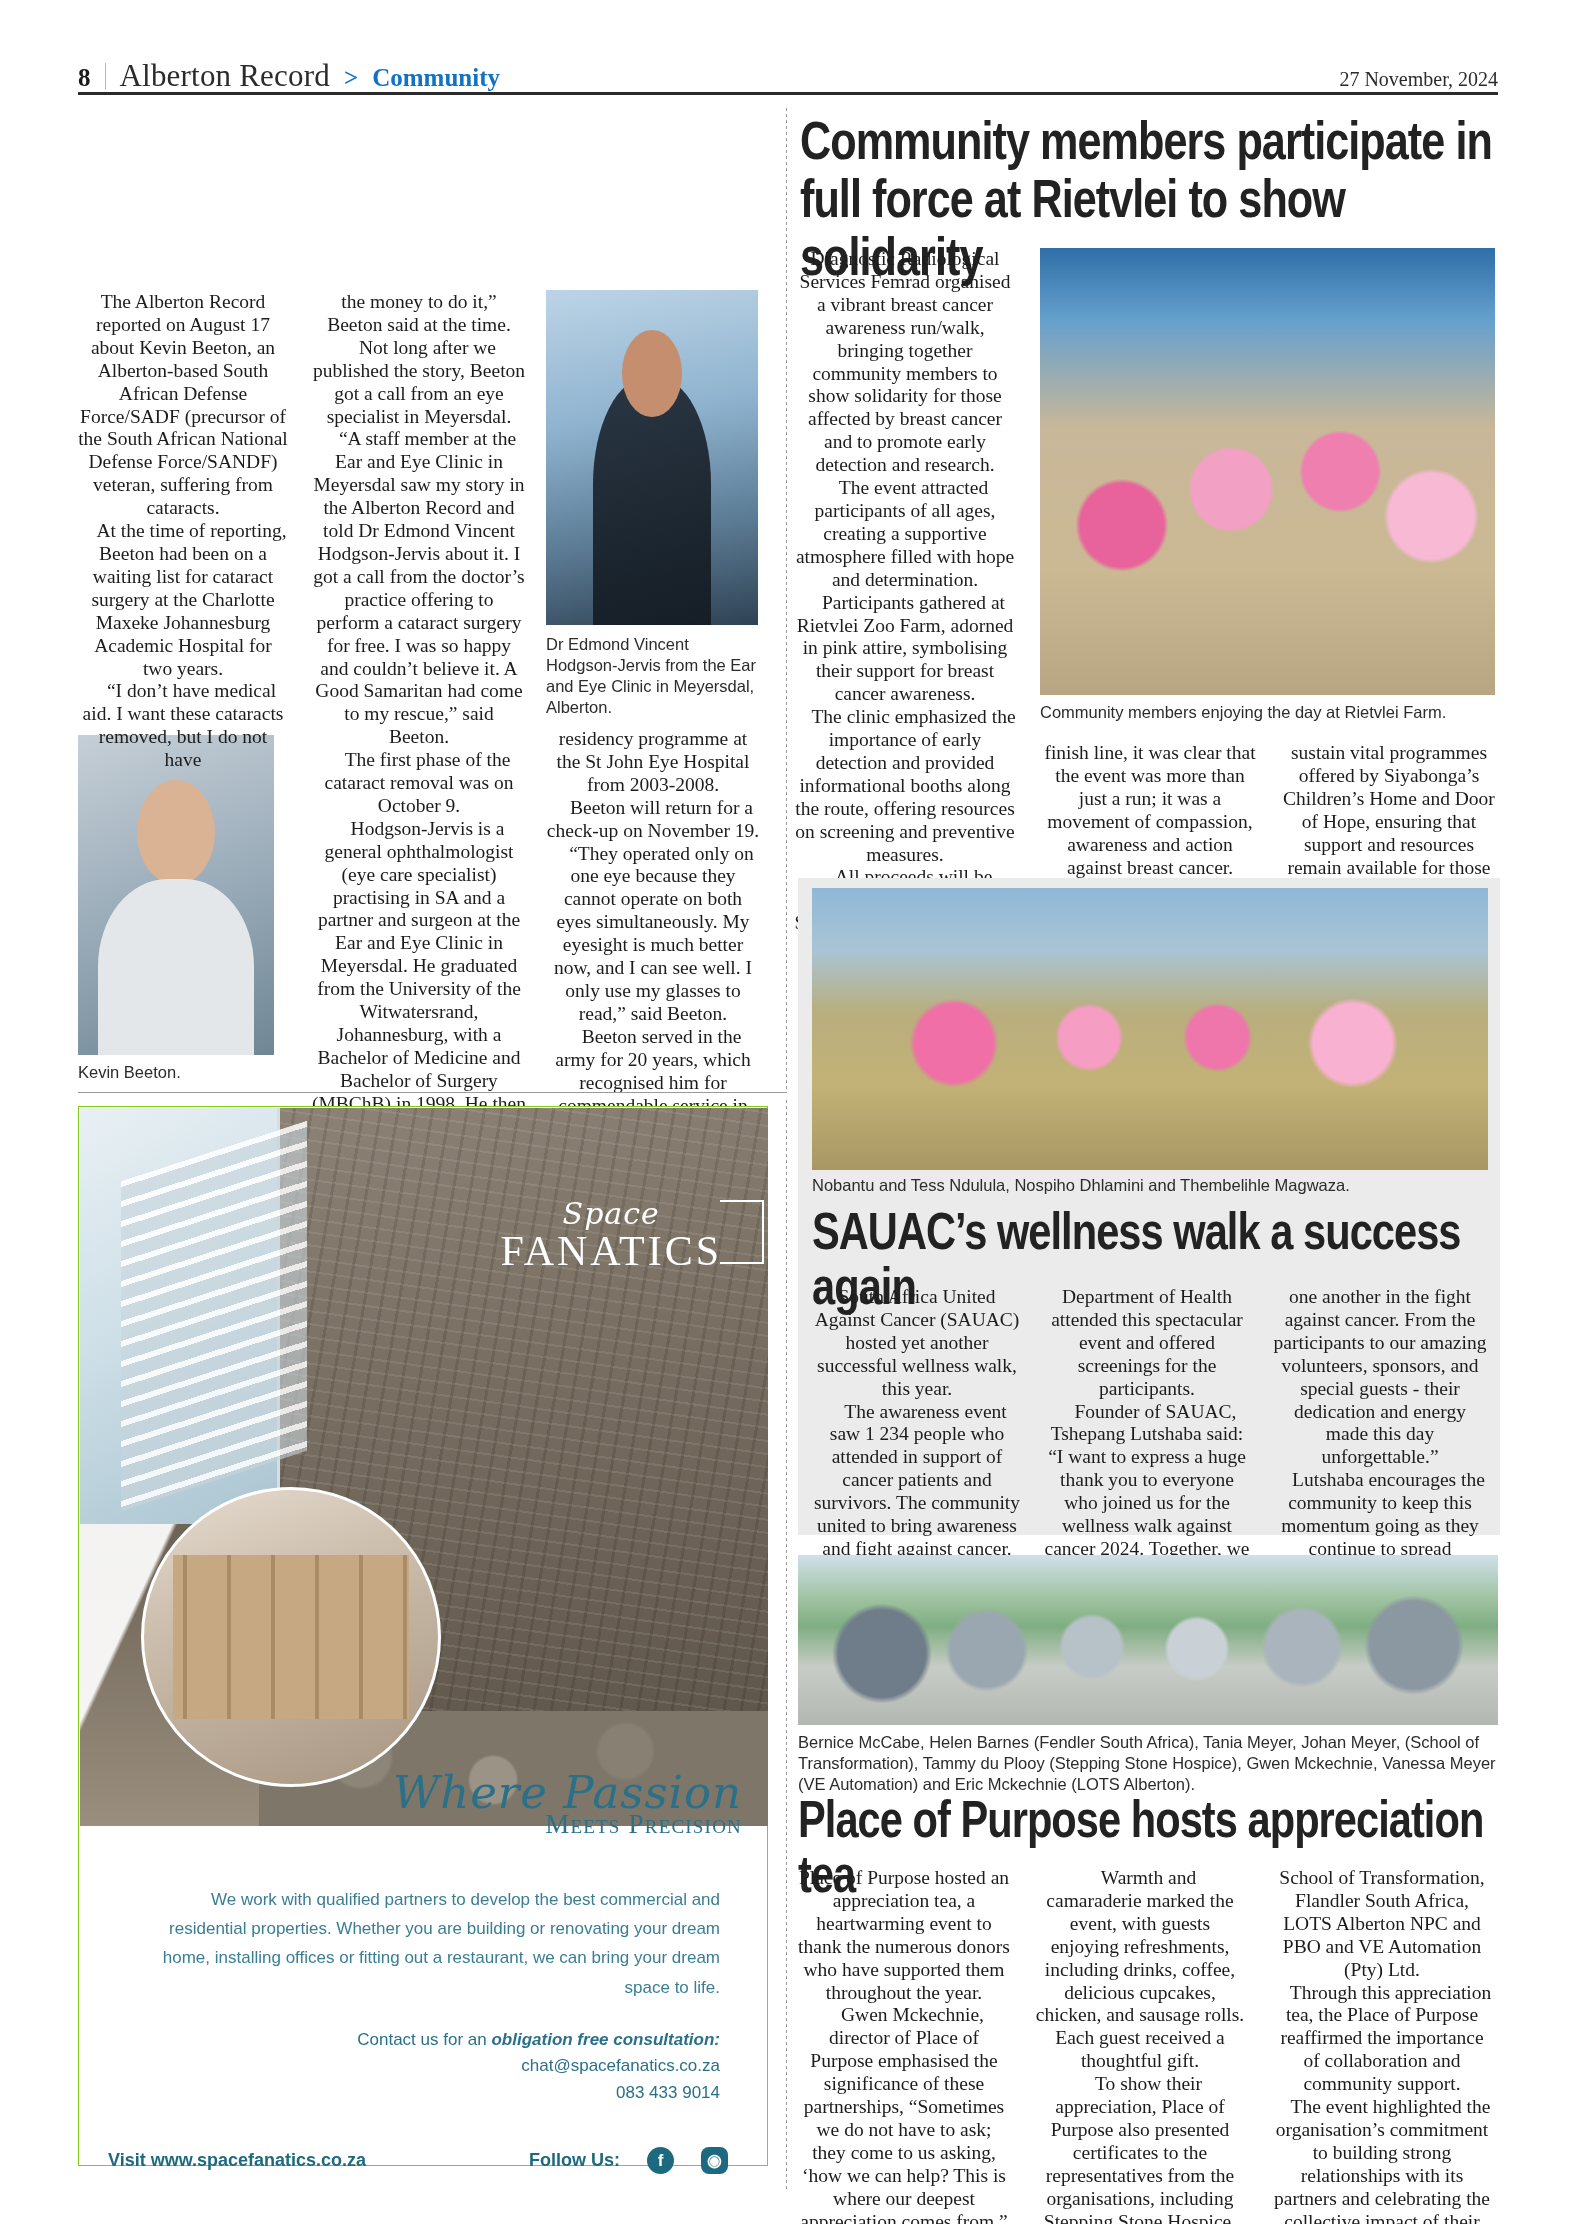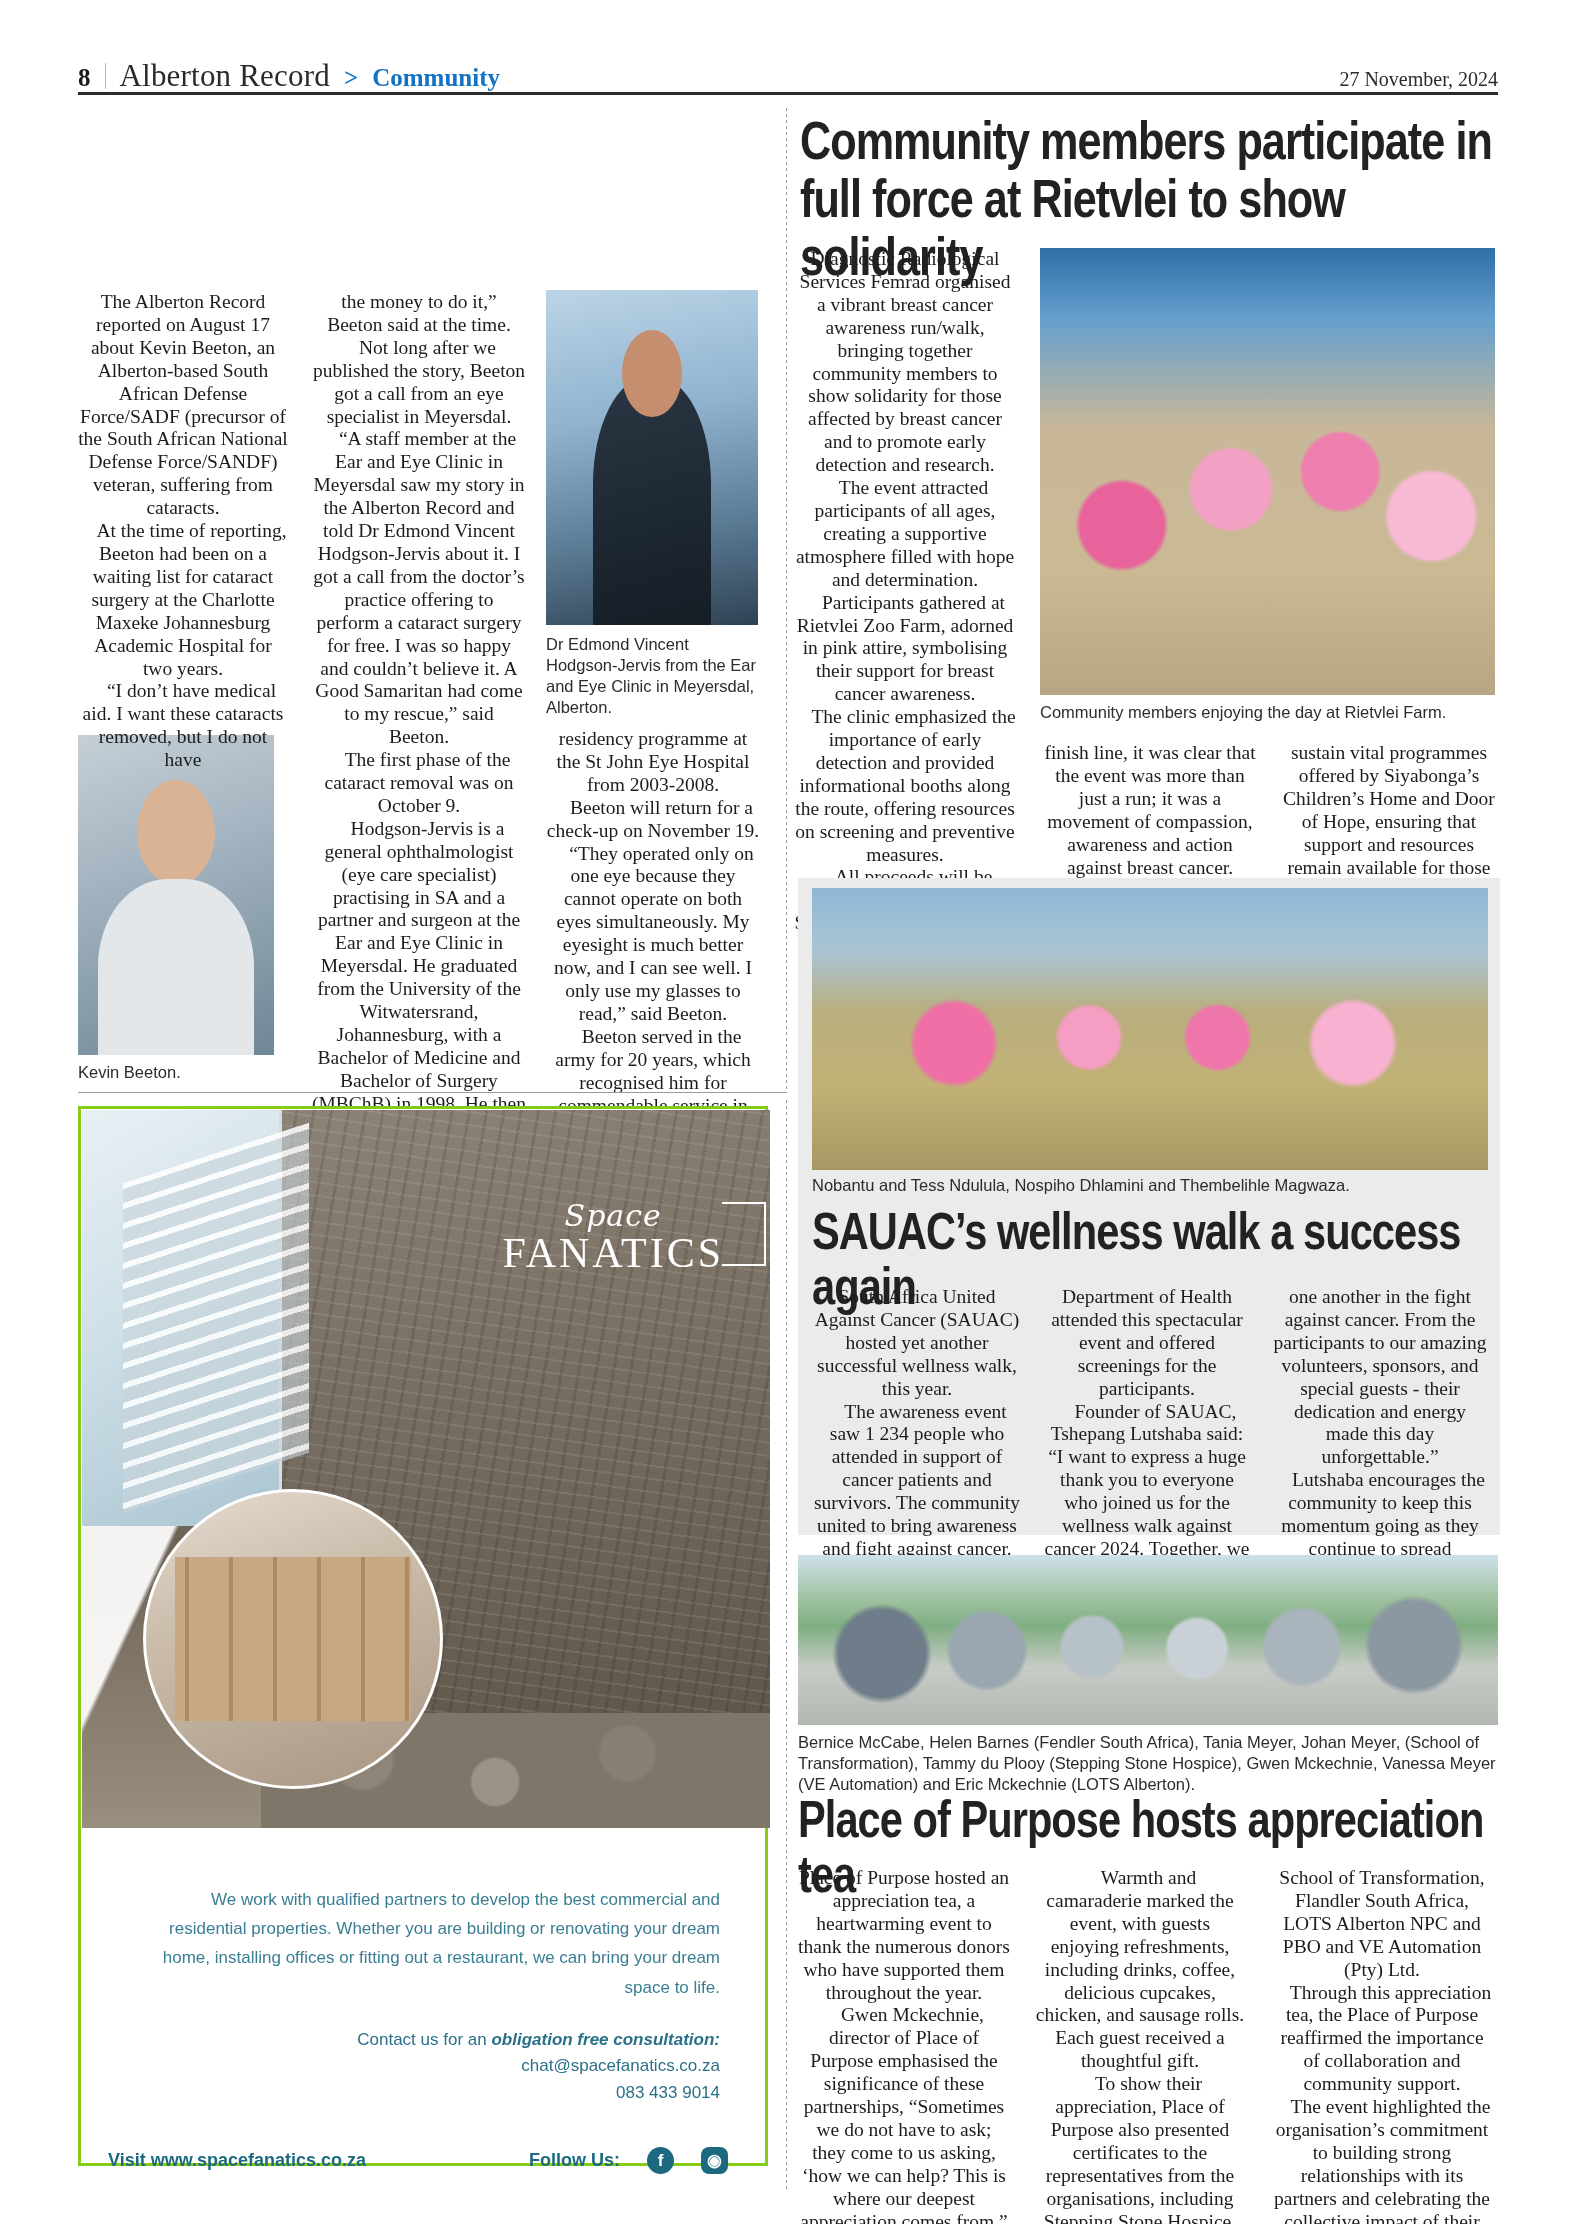--- a/index.html
+++ b/index.html
@@ -107,21 +107,21 @@
       radial-gradient(circle at 42% 54%, #b7c1c8 0 7%, transparent 8%),
       radial-gradient(circle at 57% 55%, #c9d1d6 0 7%, transparent 8%),
       radial-gradient(circle at 72% 54%, #a9b4bc 0 7%, transparent 8%),
       radial-gradient(circle at 88% 53%, #8b97a1 0 7%, transparent 8%),
       linear-gradient(180deg,#cfe0ea 0%,#9fc2a0 26%,#7fae82 42%,#c8ccc6 66%,#b3b7b2 100%);
   }
 
   
   .ad-box {
     position: absolute; left: 78px; top: 1106px; width: 690px; height: 1060px;
-    border: 3px solid #84cc16; background: #ffffff;
+    border: 1px solid #84cc16; background: #ffffff;
   }
   .ad-photo {
     position:absolute; left:1px; top:1px; width:688px; height:718px; overflow:hidden;
     background:
       linear-gradient(115deg, rgba(255,255,255,.92) 0 28%, rgba(255,255,255,0) 28.5%),
       linear-gradient(180deg,#8e8377 0%,#7c7265 35%,#6d6356 60%,#9a8f7e 100%);
   }
   .ad-stone {
     position:absolute; left:26%; top:0; width:74%; height:86%;
     background:
@@ -332,20 +332,24 @@
         <div class="script">Space</div>
         <div class="fanatics">FANATICS</div>
         <div class="mark"></div>
       </div>
     </div>
     <div class="ad-circle">
       <div class="booth"></div>
     </div>
   </div>
 
+  <div class="ad-tag">
+    <div class="script2">Where Passion</div>
+    <div class="caps">Meets Precision</div>
+  </div>
 
   <div class="ad-copy">We work with qualified partners to develop the best commercial and residential properties. Whether you are building or renovating your dream home, installing offices or fitting out a restaurant, we can bring your dream space to life.</div>
 
   <div class="ad-contact">
     <div>
       <span>Contact us for an </span><span class="bold-i">obligation free consultation:</span>
     </div>
     <div>chat@spacefanatics.co.za</div>
     <div>083 433 9014</div>
   </div>

